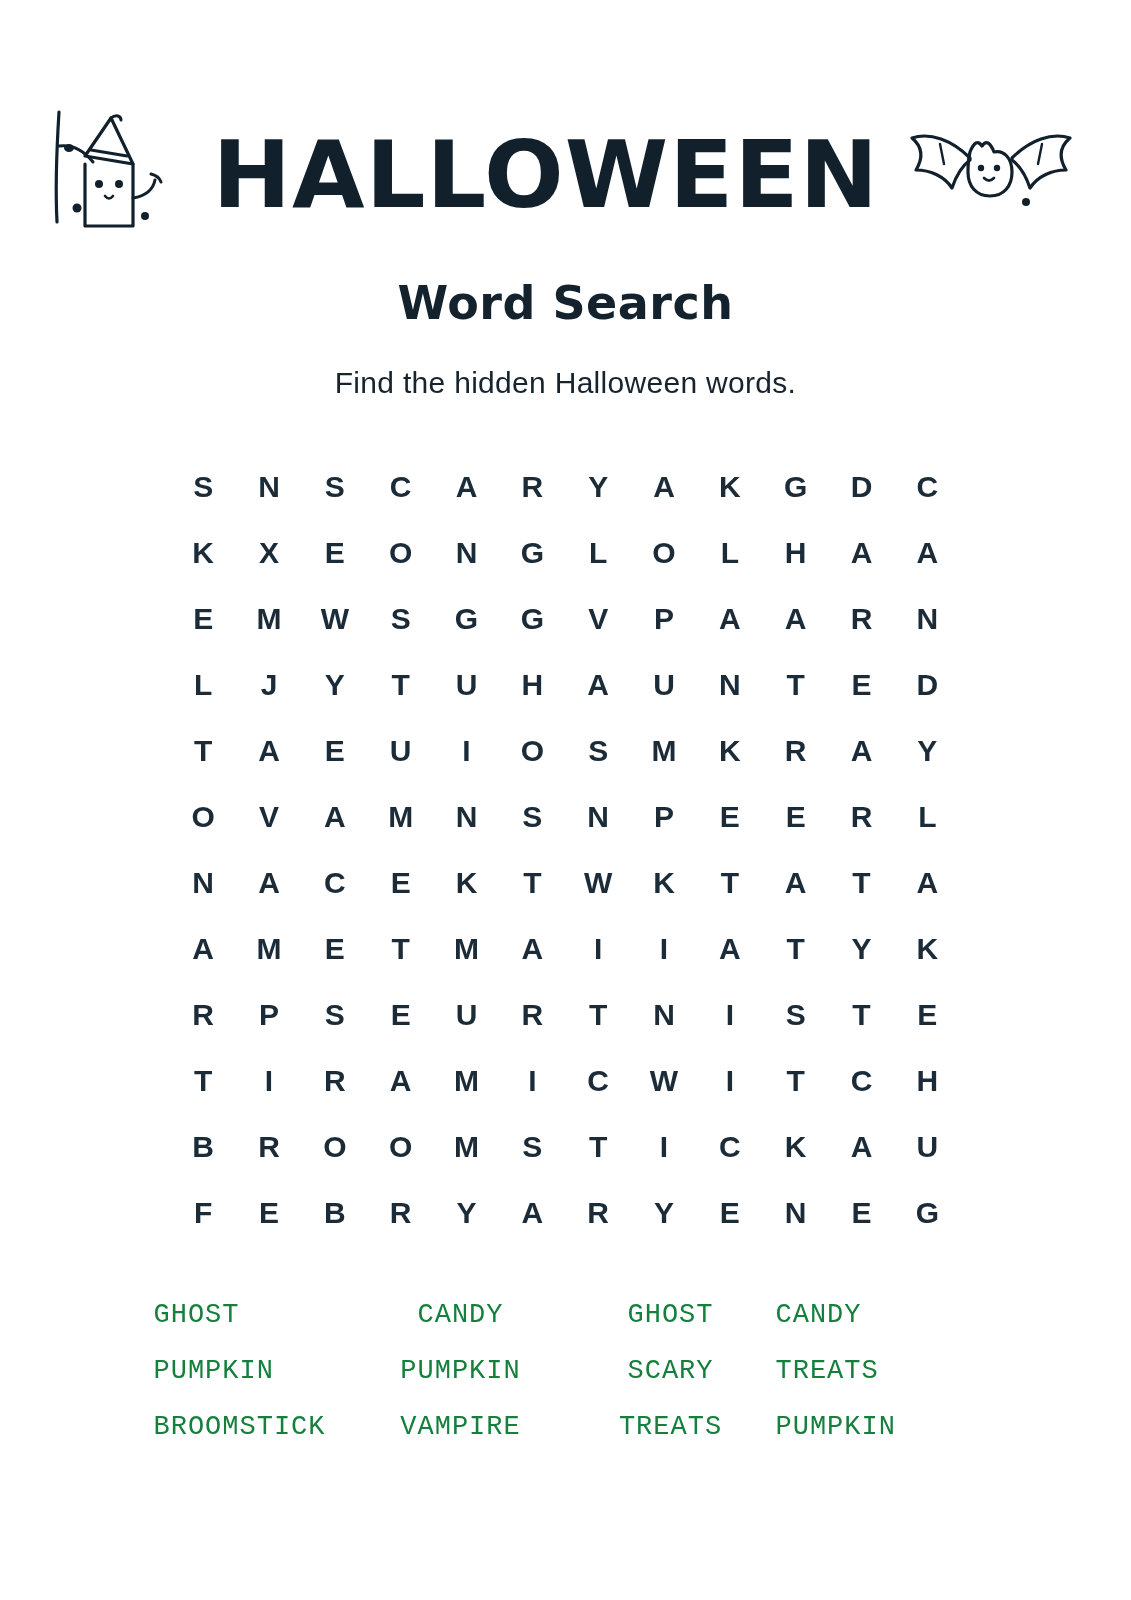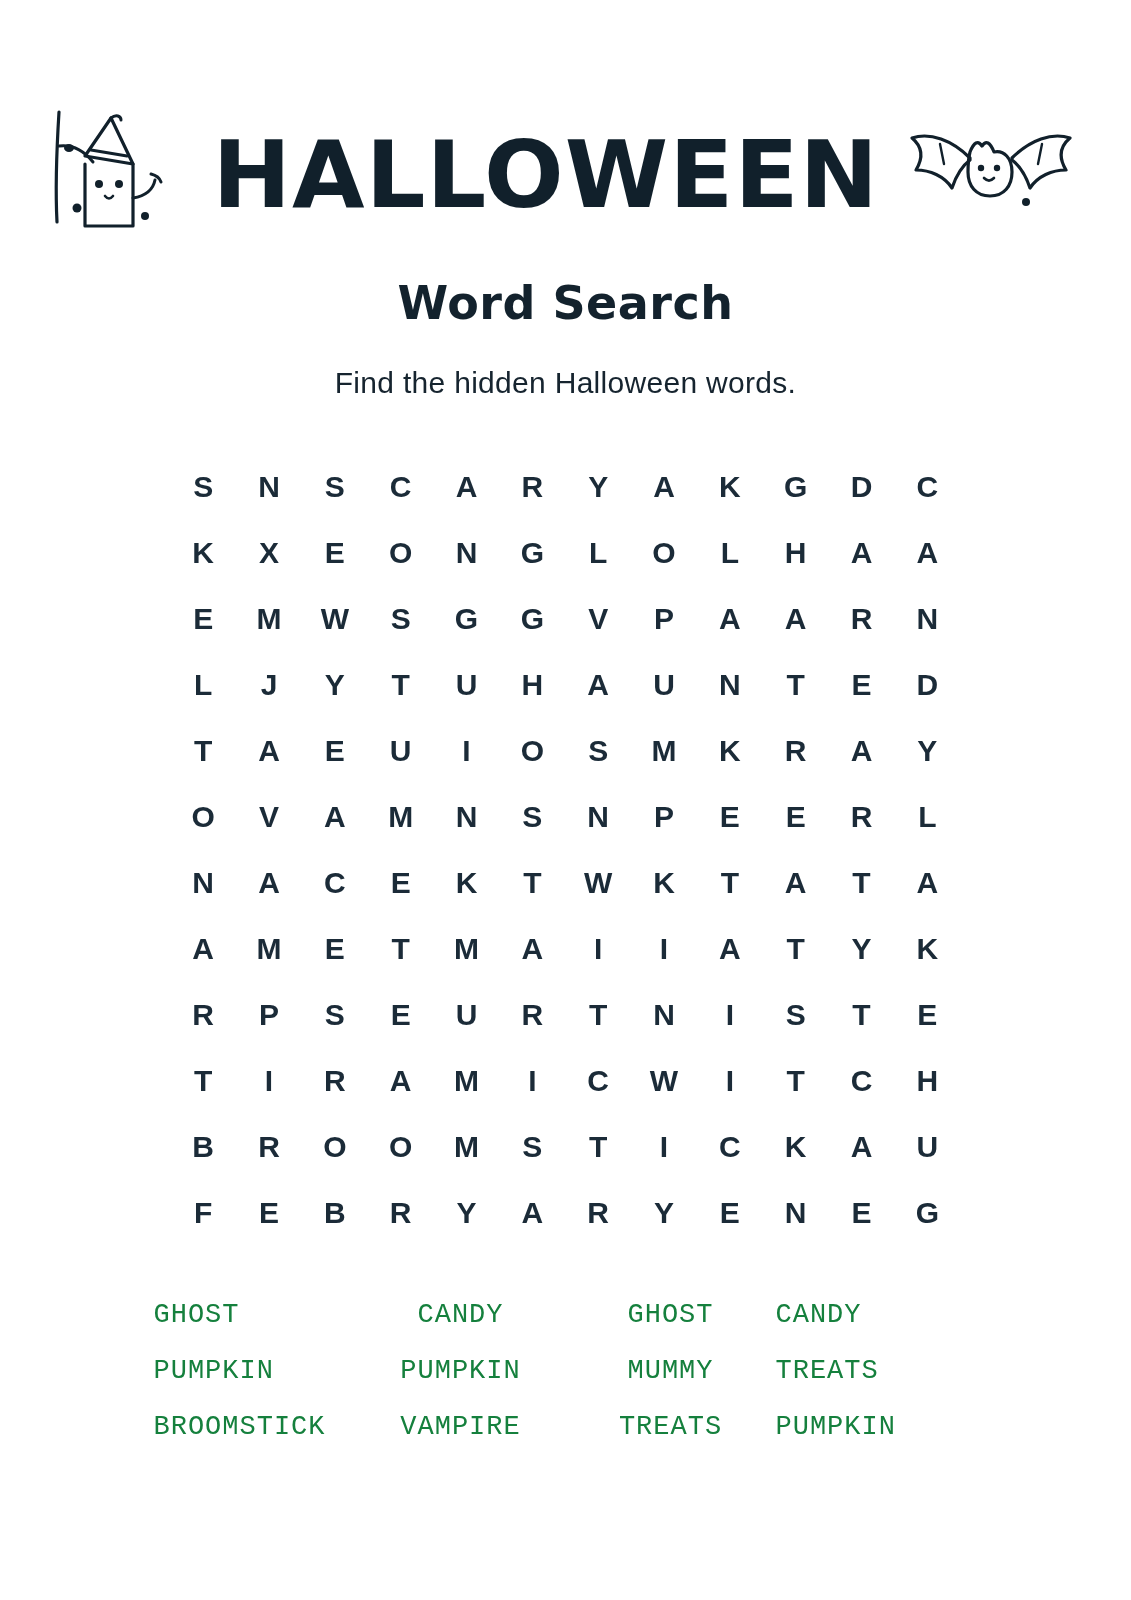--- a/index.html
+++ b/index.html
@@ -330,21 +330,21 @@
   <div class="words">
     <div class="words-row">
       <span class="word">GHOST</span>
       <span class="word">CANDY</span>
       <span class="word">GHOST</span>
       <span class="word">CANDY</span>
     </div>
     <div class="words-row">
       <span class="word">PUMPKIN</span>
       <span class="word">PUMPKIN</span>
-      <span class="word">MUMMY</span>
+      <span class="word">SCARY</span>
       <span class="word">TREATS</span>
     </div>
     <div class="words-row">
       <span class="word">BROOMSTICK</span>
       <span class="word">VAMPIRE</span>
       <span class="word">TREATS</span>
       <span class="word">PUMPKIN</span>
     </div>
   </div>
 

